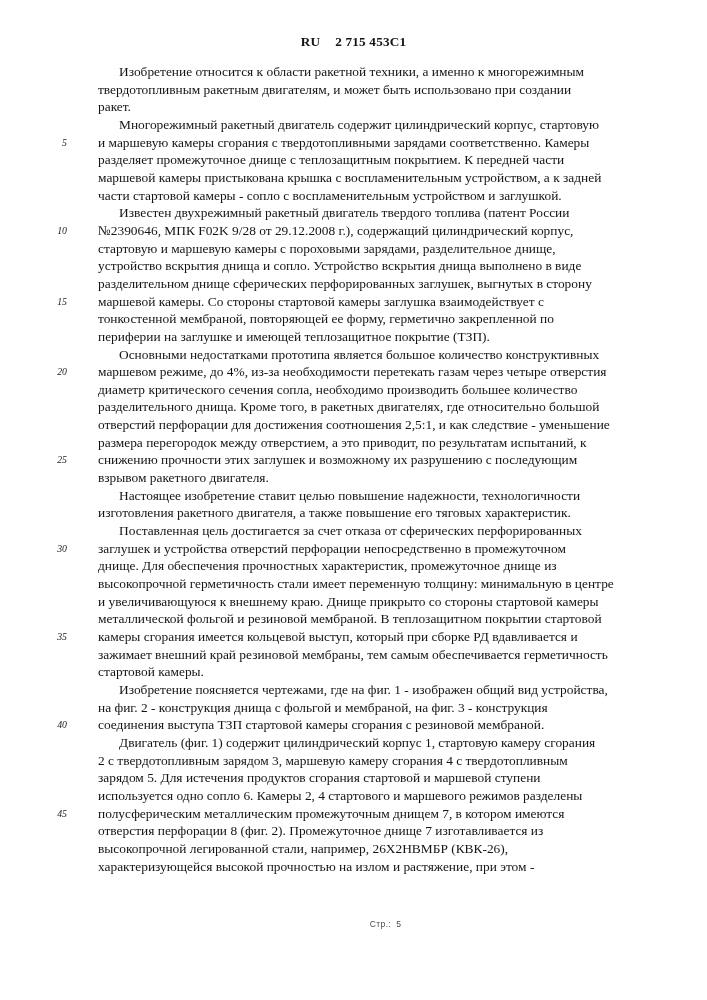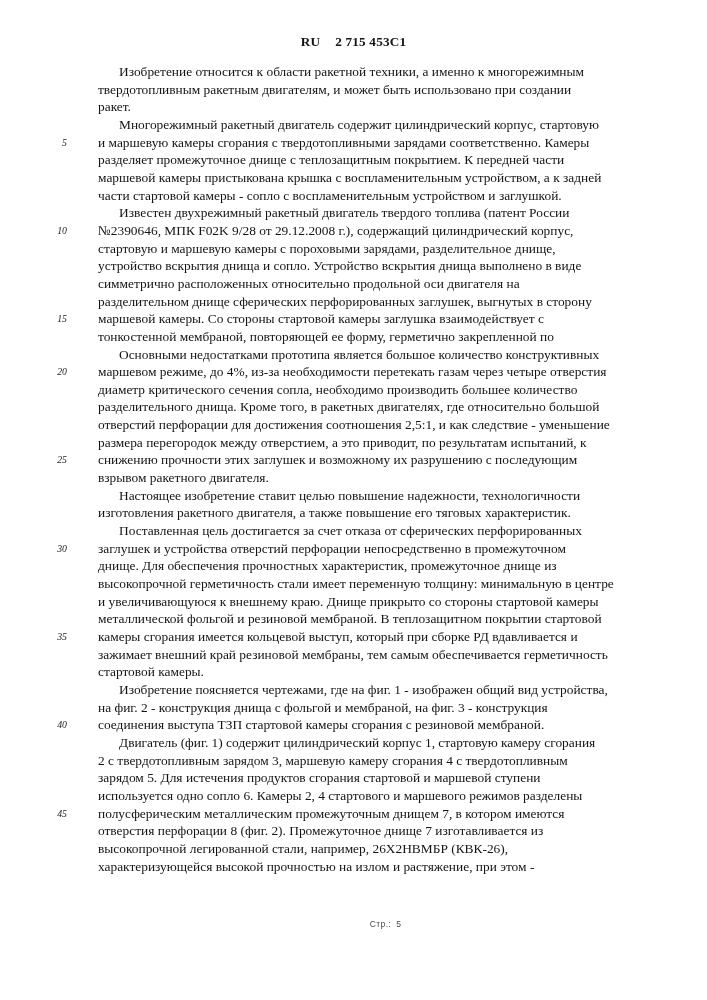--- a/index.html
+++ b/index.html
@@ -86,24 +86,24 @@
       <div class="line"><span class="txt">ракет.</span></div>
       <div class="line indent"><span class="txt">Многорежимный ракетный двигатель содержит цилиндрический корпус, стартовую</span></div>
       <div class="line"><span class="lineno">5</span><span class="txt">и маршевую камеры сгорания с твердотопливными зарядами соответственно. Камеры</span></div>
       <div class="line"><span class="txt">разделяет промежуточное днище с теплозащитным покрытием. К передней части</span></div>
       <div class="line"><span class="txt">маршевой камеры пристыкована крышка с воспламенительным устройством, а к задней</span></div>
       <div class="line"><span class="txt">части стартовой камеры - сопло с воспламенительным устройством и заглушкой.</span></div>
       <div class="line indent"><span class="txt">Известен двухрежимный ракетный двигатель твердого топлива (патент России</span></div>
       <div class="line"><span class="lineno">10</span><span class="txt">№2390646, МПК F02K 9/28 от 29.12.2008 г.), содержащий цилиндрический корпус,</span></div>
       <div class="line"><span class="txt">стартовую и маршевую камеры с пороховыми зарядами, разделительное днище,</span></div>
       <div class="line"><span class="txt">устройство вскрытия днища и сопло. Устройство вскрытия днища выполнено в виде</span></div>
-      <div class="line"><span class="txt">симметрично расположенных относительно продольной оси двигателя на</span></div>
       <div class="line"><span class="txt">разделительном днище сферических перфорированных заглушек, выгнутых в сторону</span></div>
       <div class="line"><span class="lineno">15</span><span class="txt">маршевой камеры. Со стороны стартовой камеры заглушка взаимодействует с</span></div>
       <div class="line"><span class="txt">тонкостенной мембраной, повторяющей ее форму, герметично закрепленной по</span></div>
+      <div class="line"><span class="txt">периферии на заглушке и имеющей теплозащитное покрытие (ТЗП).</span></div>
       <div class="line indent"><span class="txt">Основными недостатками прототипа является большое количество конструктивных</span></div>
       <div class="line"><span class="lineno">20</span><span class="txt">маршевом режиме, до 4%, из-за необходимости перетекать газам через четыре отверстия</span></div>
       <div class="line"><span class="txt">диаметр критического сечения сопла, необходимо производить большее количество</span></div>
       <div class="line"><span class="txt">разделительного днища. Кроме того, в ракетных двигателях, где относительно большой</span></div>
       <div class="line"><span class="txt">отверстий перфорации для достижения соотношения 2,5:1, и как следствие - уменьшение</span></div>
       <div class="line"><span class="txt">размера перегородок между отверстием, а это приводит, по результатам испытаний, к</span></div>
       <div class="line"><span class="lineno">25</span><span class="txt">снижению прочности этих заглушек и возможному их разрушению с последующим</span></div>
       <div class="line"><span class="txt">взрывом ракетного двигателя.</span></div>
       <div class="line indent"><span class="txt">Настоящее изобретение ставит целью повышение надежности, технологичности</span></div>
       <div class="line"><span class="txt">изготовления ракетного двигателя, а также повышение его тяговых характеристик.</span></div>

